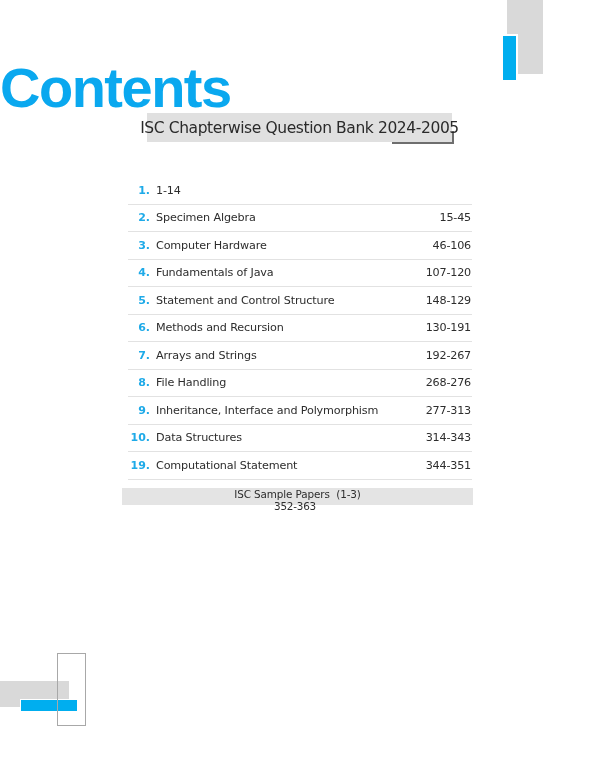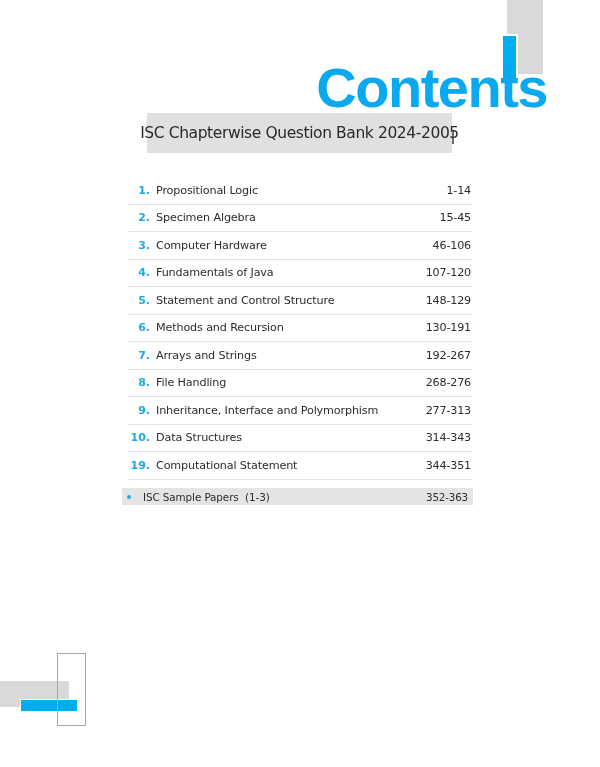--- a/index.html
+++ b/index.html
@@ -13,28 +13,28 @@
   
   .deco-tr-gray { left: 507px; top: 0; width: 36px; height: 74px; background: #d9d9d9; }
   .deco-tr-blue { left: 503px; top: 36px; width: 13px; height: 44px; background: #00aeef; outline: 2px solid #ffffff; }
   
   .deco-bl-gray { left: 0; top: 681px; width: 69px; height: 26px; background: #d9d9d9; }
   .deco-bl-blue { left: 21px; top: 700px; width: 56px; height: 11px; background: #00aeef; outline: 1px solid #ffffff; }
   .deco-bl-outline { left: 57px; top: 653px; width: 29px; height: 73px; border: 1.5px solid #a8a8a8; box-sizing: border-box; }
 
   
   .title {
-    left: 0; top: 58px; width: 547px; text-align: right;
+    left: 0; top: 58px; width: 547px; text-align: left;
     font-family: "Liberation Sans", sans-serif; font-weight: bold;
     font-size: 56px; line-height: 60px; letter-spacing: -1.5px;
     color: #0aa8ef;
   }
   .subtitle-shadow { left: 392px; top: 131px; width: 62px; height: 13px; background: #6e6e6e; }
   .subtitle-bar {
-    left: 147px; top: 113px; width: 305px; height: 40px; background: #e0e0e0;
+    left: 147px; top: 113px; width: 305px; height: 29px; background: #e0e0e0;
     display: flex; align-items: center; justify-content: center;
     font-family: "DejaVu Sans", sans-serif; font-size: 15.5px; color: #2a2a2a;
     letter-spacing: -0.4px; white-space: nowrap;
   }
 
   
   .toc { left: 128px; top: 177px; width: 344px; }
   .toc-row {
     position: relative; height: 27.5px; box-sizing: border-box;
     border-bottom: 1.2px solid #e2e2e2;
@@ -44,21 +44,21 @@
   .toc-num {
     width: 22px; text-align: right; padding-right: 0; margin-right: 6px;
     color: #1eaae8; font-weight: bold; font-size: 11px;
   }
   .toc-title { flex: 1; white-space: nowrap; letter-spacing: -0.15px; }
   .toc-pages { text-align: left; white-space: nowrap; padding-right: 1px; letter-spacing: -0.2px; }
 
   .extras { left: 122px; top: 488px; width: 351px; }
   .extra-row {
     height: 17px; background: #e4e4e4; margin-bottom: 8px;
-    display: flex; align-items: center; font-size: 10.4px; color: #2d2d2d;
+    display: flex; align-items: center; font-size: 10.4px; color: #2d2d2d; flex-direction: column;
   }
   .bullet {
     width: 4px; height: 4px; border-radius: 50%; background: #1eaae8;
     margin-left: 5px; margin-right: 12px;
   }
   .extra-title { flex: 1; white-space: pre; letter-spacing: -0.1px; }
   .extra-pages { padding-right: 5px; white-space: nowrap; letter-spacing: -0.2px; text-align: center; }
 </style>
 </head>
 <body>
@@ -71,21 +71,20 @@
 
 <div class="abs title">Contents</div>
 <div class="abs subtitle-shadow"></div>
 <div class="abs subtitle-bar">
   <span>ISC Chapterwise Question Bank 2024-2005</span>
 </div>
 
 <div class="abs toc">
   <div class="toc-row">
     <span class="toc-num">1.</span>
-    <span class="toc-title">Propositional Logic</span>
     <span class="toc-pages">1-14</span>
   </div>
   <div class="toc-row">
     <span class="toc-num">2.</span>
     <span class="toc-title">Specimen Algebra</span>
     <span class="toc-pages">15-45</span>
   </div>
   <div class="toc-row">
     <span class="toc-num">3.</span>
     <span class="toc-title">Computer Hardware</span>

